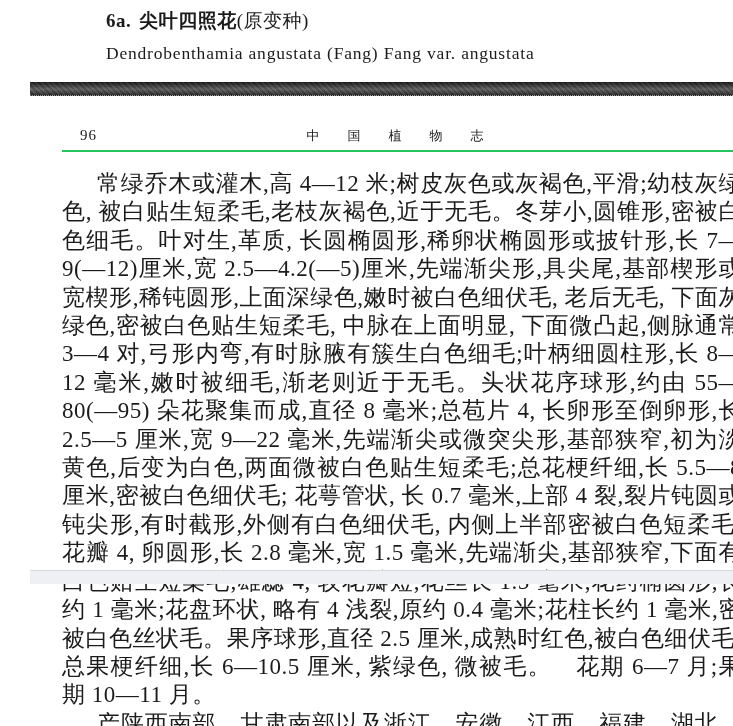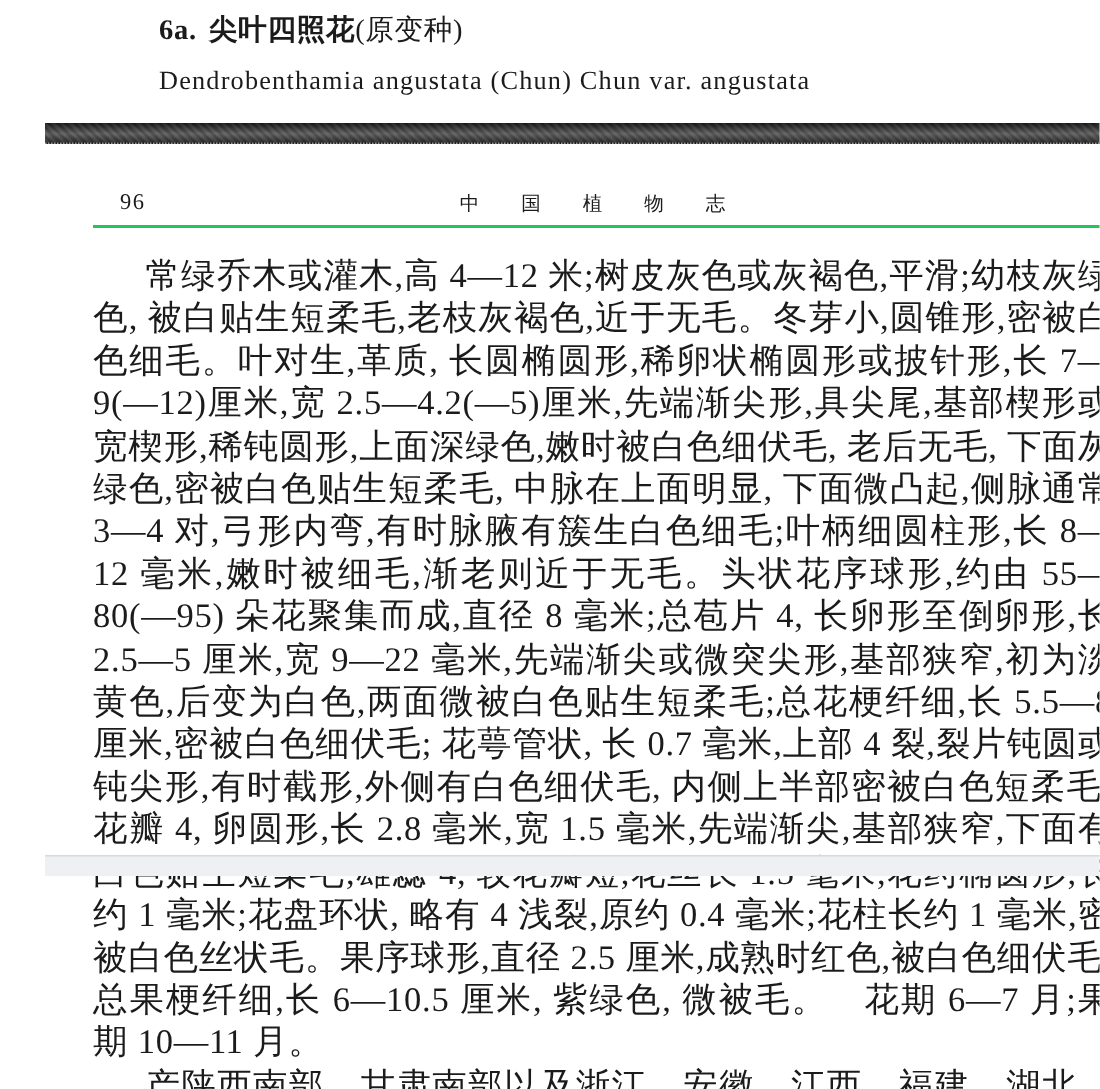--- a/index.html
+++ b/index.html
@@ -129,21 +129,21 @@
 </head>
 <body>
 
 <div class="page">
 
   <div class="top-section">
     <div class="species-heading">
       <span class="seq-number">6a.</span><span class="cn-name">尖叶四照花</span><span class="variety-note">(原变种)</span>
     </div>
     <div class="latin-line">
-      <span class="latin-bold">Dendrobenthamia angustata</span><span class="latin-regular"> (Chun) Chun var. </span><span class="latin-bold">angustata</span>
+      <span class="latin-bold">Dendrobenthamia angustata</span><span class="latin-regular"> (Fang) Fang var. </span><span class="latin-bold">angustata</span>
     </div>
   </div>
 
   <div class="divider-bar"></div>
 
   <div class="page-area">
 
     <div class="running-header">
       <span class="page-number">96</span>
       <span class="book-title">中国植物志</span>

